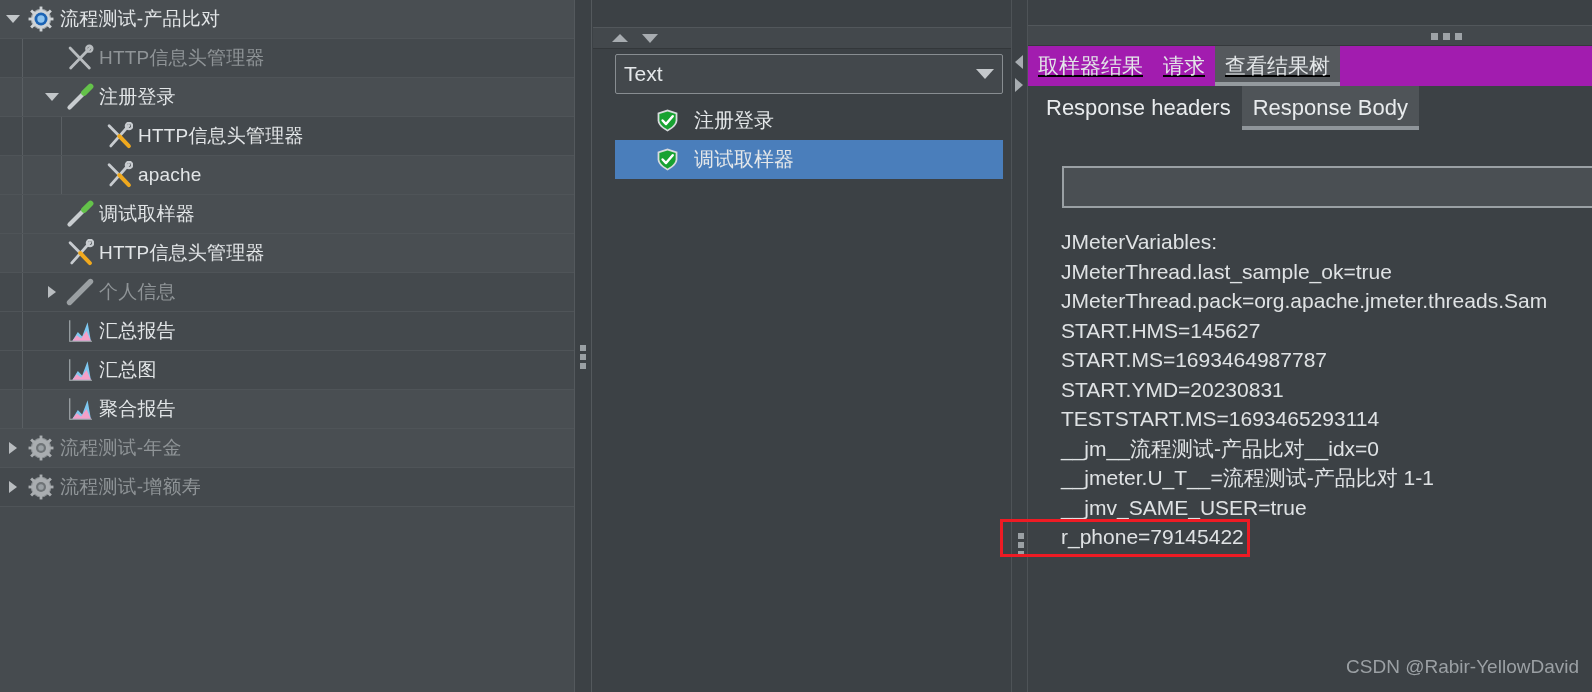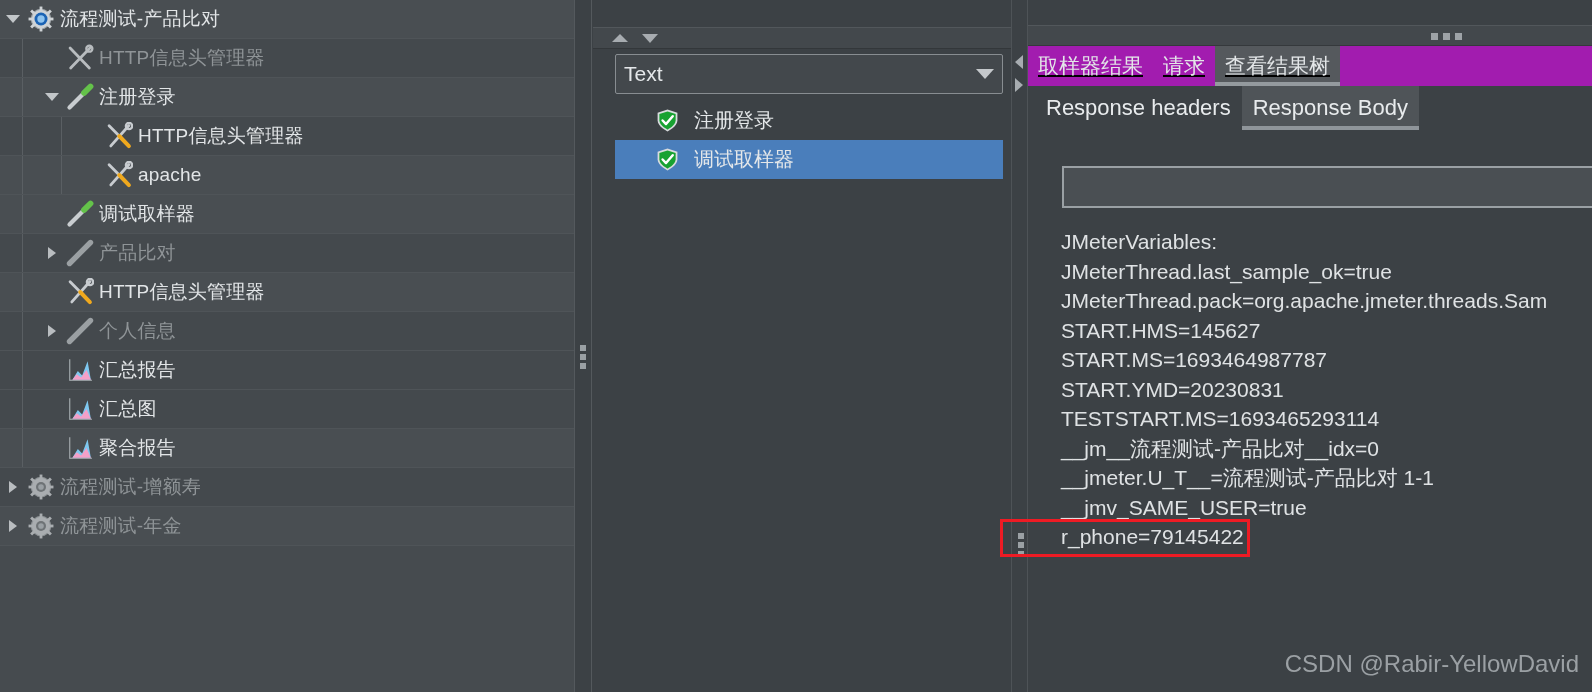--- a/index.html
+++ b/index.html
@@ -147,21 +147,21 @@
   }
   .resp-body div { height:29.5px; }
 
   .highlight-box {
     position:absolute; left:1000px; top:519px; width:250px; height:38px;
     border:3px solid #ee1b24; pointer-events:none;
   }
 
   .watermark {
     position:absolute; right:13px; bottom:14px;
-    font-size:24px; color:#9ba0a4; white-space:nowrap;
+    font-size:19px; color:#9ba0a4; white-space:nowrap;
   }
 
   
   .top-strip { position:absolute; left:593px; top:0; width:999px; height:27px; background:#3c4145; }
   .top-field {
     position:absolute; left:700px; top:-22px; width:368px; height:32px;
     background:#43484c; border:1px solid #8a8f93; border-radius:2px;
   }
 </style>
 </head>
@@ -277,33 +277,20 @@
         <div class="ticon">
           <svg width="28" height="28" viewBox="0 0 24 24">
             <g>
               <line x1="3" y1="21" x2="15" y2="9" stroke="#c9cdd0" stroke-width="3.6" stroke-linecap="round"></line>
               <line x1="15.5" y1="8.5" x2="21" y2="3" stroke="#64c24a" stroke-width="5" stroke-linecap="round"></line>
             </g>
           </svg>
         </div>
         <div class="tlabel">调试取样器</div>
       </div>
-      <div class="tree-row alt">
-        <div class="guide" style="left: 22px;"></div>
-        <div style="flex: 0 0 39px;"></div>
-        <div class="tw">
-          <div class="tri-right"></div>
-        </div>
-        <div class="ticon">
-          <svg width="28" height="28" viewBox="0 0 24 24">
-            <line x1="3" y1="21" x2="21" y2="3" stroke="#9ba0a3" stroke-width="4.6" stroke-linecap="round"></line>
-          </svg>
-        </div>
-        <div class="tlabel dim">产品比对</div>
-      </div>
       <div class="tree-row">
         <div class="guide" style="left: 22px;"></div>
         <div style="flex: 0 0 39px;"></div>
         <div class="tw"></div>
         <div class="ticon">
           <svg width="28" height="28" viewBox="0 0 24 24">
             <g stroke="#c8ccd0" stroke-width="2.4" stroke-linecap="round">
               <line x1="20.5" y1="3" x2="5" y2="20.5"></line>
             </g>
             <circle cx="20.6" cy="3.4" r="2.7" fill="none" stroke="#c8ccd0" stroke-width="2"></circle>
@@ -369,21 +356,21 @@
             <g>
               <line x1="2.5" y1="2" x2="2.5" y2="22" stroke="#9aa0a4" stroke-width="1.2"></line>
               <line x1="2.5" y1="21.5" x2="23" y2="21.5" stroke="#9aa0a4" stroke-width="1.2"></line>
               <path d="M5 21 L10 13 L14 17 L19 4 L22 21 Z" fill="#7ec8f0"></path>
               <path d="M5 21 L9 16 L13 19 L18 12 L22 21 Z" fill="#f4a0c8"></path>
             </g>
           </svg>
         </div>
         <div class="tlabel">聚合报告</div>
       </div>
-      <div class="tree-row alt">
+      <div class="tree-row">
         <div style="flex: 0 0 0px;"></div>
         <div class="tw">
           <div class="tri-right"></div>
         </div>
         <div class="ticon">
           <svg width="26" height="26" viewBox="0 0 24 24">
             <g>
               <circle cx="12" cy="12" r="9" fill="#a9adb0" stroke="#8b9093"></circle>
               <circle cx="12" cy="12" r="4.6" fill="#6e7376"></circle>
               <circle cx="12" cy="12" r="2.6" fill="#9aa0a4"></circle>
@@ -393,23 +380,23 @@
                 <rect x="0.5" y="10.7" width="4" height="2.6"></rect>
                 <rect x="19.5" y="10.7" width="4" height="2.6"></rect>
                 <rect x="3" y="3.6" width="2.6" height="4" transform="rotate(-45 4.3 5.6)"></rect>
                 <rect x="18.4" y="3.6" width="2.6" height="4" transform="rotate(45 19.7 5.6)"></rect>
                 <rect x="3" y="16.4" width="2.6" height="4" transform="rotate(45 4.3 18.4)"></rect>
                 <rect x="18.4" y="16.4" width="2.6" height="4" transform="rotate(-45 19.7 18.4)"></rect>
               </g>
             </g>
           </svg>
         </div>
-        <div class="tlabel dim">流程测试-增额寿</div>
-      </div>
-      <div class="tree-row">
+        <div class="tlabel dim">流程测试-年金</div>
+      </div>
+      <div class="tree-row alt">
         <div style="flex: 0 0 0px;"></div>
         <div class="tw">
           <div class="tri-right"></div>
         </div>
         <div class="ticon">
           <svg width="26" height="26" viewBox="0 0 24 24">
             <g>
               <circle cx="12" cy="12" r="9" fill="#a9adb0" stroke="#8b9093"></circle>
               <circle cx="12" cy="12" r="4.6" fill="#6e7376"></circle>
               <circle cx="12" cy="12" r="2.6" fill="#9aa0a4"></circle>
@@ -419,21 +406,21 @@
                 <rect x="0.5" y="10.7" width="4" height="2.6"></rect>
                 <rect x="19.5" y="10.7" width="4" height="2.6"></rect>
                 <rect x="3" y="3.6" width="2.6" height="4" transform="rotate(-45 4.3 5.6)"></rect>
                 <rect x="18.4" y="3.6" width="2.6" height="4" transform="rotate(45 19.7 5.6)"></rect>
                 <rect x="3" y="16.4" width="2.6" height="4" transform="rotate(45 4.3 18.4)"></rect>
                 <rect x="18.4" y="16.4" width="2.6" height="4" transform="rotate(-45 19.7 18.4)"></rect>
               </g>
             </g>
           </svg>
         </div>
-        <div class="tlabel dim">流程测试-年金</div>
+        <div class="tlabel dim">流程测试-增额寿</div>
       </div>
     </div>
 
   <div class="vsplit-left">
     <div class="vsplit-dots">
       <i></i>
         <i></i>
         <i></i>
     </div>
   </div>

